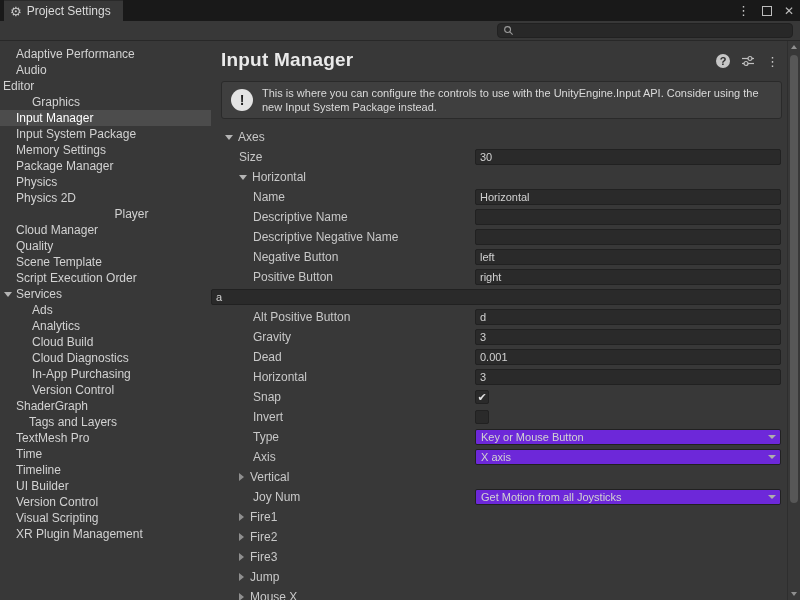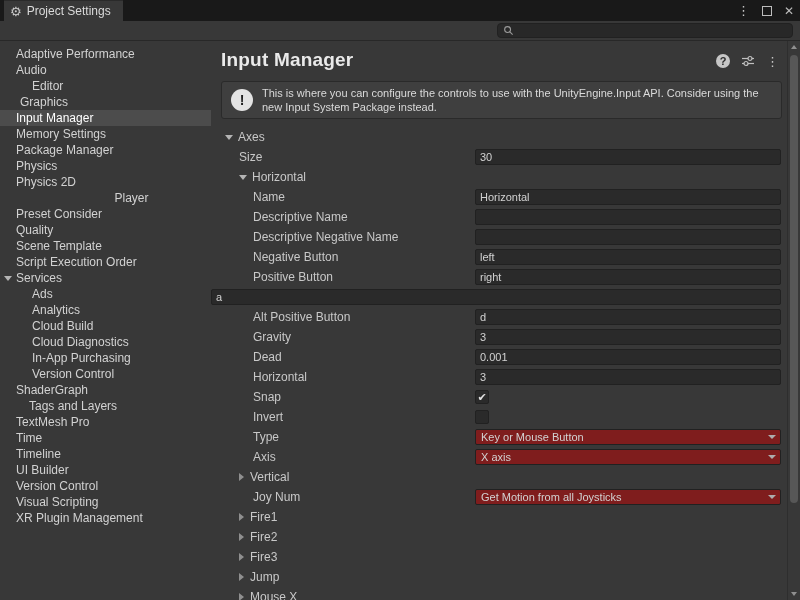--- a/index.html
+++ b/index.html
@@ -57,21 +57,21 @@
   .prop-row { display:flex; align-items:center; height:20px; }
   .prop-label { width:264px; box-sizing:border-box; font-size:12px; color:#C8C8C8; display:flex; align-items:center; white-space:nowrap; overflow:hidden; }
   .prop-value { flex:1; margin-right:6px; display:flex; align-items:center; min-width:0; }
   .tfield {
     width:100%; height:16px; box-sizing:border-box; background:#2A2A2A;
     border:1px solid #212121; border-radius:2px; color:#D2D2D2; font-size:11px;
     padding:0 4px; font-family:inherit; outline:none;
   }
   .cbox { width:14px; height:14px; box-sizing:border-box; background:#2A2A2A; border:1px solid #212121; border-radius:2px; color:#DFDFDF; font-size:11px; line-height:12px; text-align:center; }
   .dropdown {
-    position:relative; width:100%; height:16px; box-sizing:border-box; background:#7f1d1d;
+    position:relative; width:100%; height:16px; box-sizing:border-box; background:#6d28d9;
     border:1px solid #212121; border-radius:2px; font-size:11px; color:#D2D2D2;
     line-height:14px; padding:0 16px 0 5px; overflow:hidden; white-space:nowrap; cursor:default;
   }
   .dd-arrow { position:absolute; right:4px; top:5px; width:0; height:0; border-left:4px solid transparent; border-right:4px solid transparent; border-top:4px solid #ADADAD; }
   
   .vscroll { position:absolute; top:41px; right:0; width:13px; bottom:0; background:#383838; border-left:1px solid #2E2E2E; box-sizing:border-box; }
   .vthumb { position:absolute; left:2px; right:2px; top:14px; height:448px; background:#575757; border-radius:5px; }
   .varrow-up   { position:absolute; top:4px; left:3px; width:0; height:0; border-left:3px solid transparent; border-right:3px solid transparent; border-bottom:4px solid #8F8F8F; }
   .varrow-down { position:absolute; bottom:4px; left:3px; width:0; height:0; border-left:3px solid transparent; border-right:3px solid transparent; border-top:4px solid #8F8F8F; }
 </style>
@@ -99,29 +99,30 @@
         <line x1="7.5" y1="7.5" x2="10.5" y2="10.5" stroke="#9A9A9A" stroke-width="1.2"></line>
       </svg>
       <input type="text" placeholder="" style="">
     </div>
   </div>
 
   <div class="sidebar">
     <div id="sidebar-list">
         <div class="side-item" style="padding-left: 16px;"><span>Adaptive Performance</span></div>
         <div class="side-item" style="padding-left: 16px;"><span>Audio</span></div>
-        <div class="side-item" style="padding-left: 32px;"><span>Editor</span></div>
-        <div class="side-item" style="padding-left: 20px;"><span>Graphics</span></div>
+        <div class="side-item" style="padding-left: 3px;"><span>Editor</span></div>
+        <div class="side-item" style="padding-left: 32px;"><span>Graphics</span></div>
         <div class="side-item selected" style="padding-left: 16px;"><span>Input Manager</span></div>
+        <div class="side-item" style="padding-left: 16px;"><span>Input System Package</span></div>
         <div class="side-item" style="padding-left: 16px;"><span>Memory Settings</span></div>
         <div class="side-item" style="padding-left: 16px;"><span>Package Manager</span></div>
         <div class="side-item" style="padding-left: 16px;"><span>Physics</span></div>
         <div class="side-item" style="padding-left: 16px;"><span>Physics 2D</span></div>
         <div class="side-item" style="padding-left: 16px; text-align: center;"><span>Player</span></div>
-        <div class="side-item" style="padding-left: 16px;"><span>Preset Consider</span></div>
+        <div class="side-item" style="padding-left: 16px;"><span>Cloud Manager</span></div>
         <div class="side-item" style="padding-left: 16px;"><span>Quality</span></div>
         <div class="side-item" style="padding-left: 16px;"><span>Scene Template</span></div>
         <div class="side-item" style="padding-left: 16px;"><span>Script Execution Order</span></div>
         <div class="side-item" style="padding-left: 16px;"><span class="tri open side-tri"></span><span>Services</span></div>
         <div class="side-item" style="padding-left: 32px;"><span>Ads</span></div>
         <div class="side-item" style="padding-left: 32px;"><span>Analytics</span></div>
         <div class="side-item" style="padding-left: 32px;"><span>Cloud Build</span></div>
         <div class="side-item" style="padding-left: 32px;"><span>Cloud Diagnostics</span></div>
         <div class="side-item" style="padding-left: 32px;"><span>In-App Purchasing</span></div>
         <div class="side-item" style="padding-left: 32px;"><span>Version Control</span></div>

